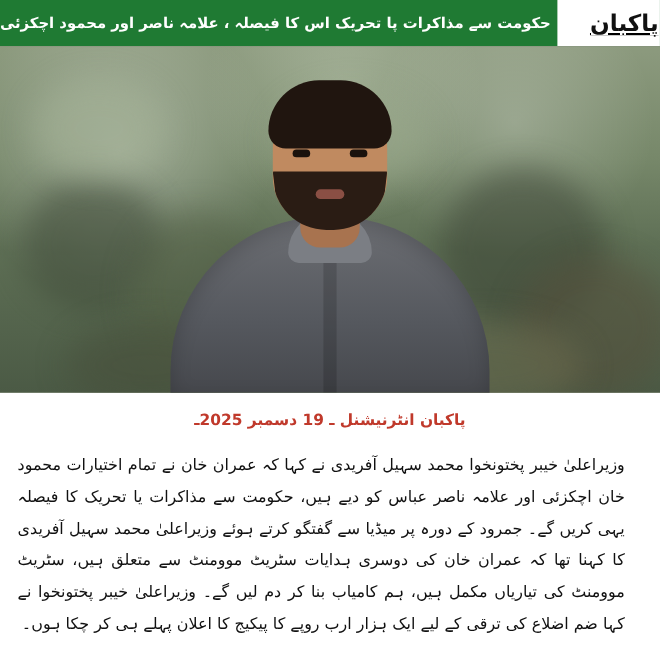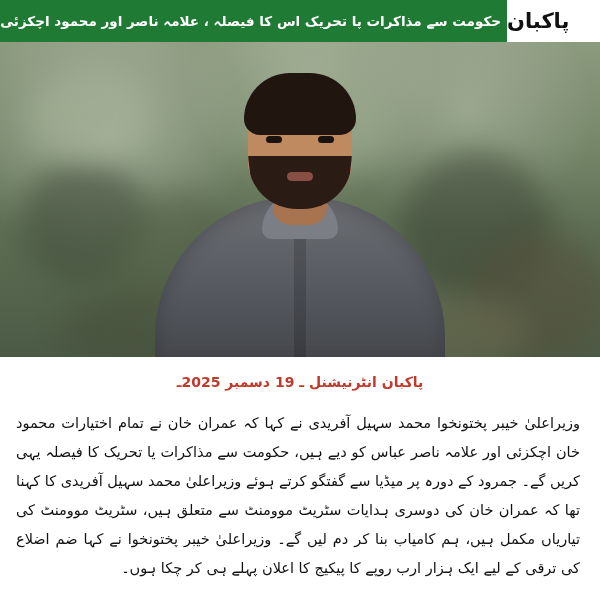--- a/index.html
+++ b/index.html
@@ -29,23 +29,24 @@
     display: flex;
     flex-direction: row-reverse;
     align-items: stretch;
     overflow: hidden;
   }
   .logo-box {
     width: 92px;
     background: #ffffff;
     display: flex;
     align-items: center;
-    justify-content: flex-start;
+    justify-content: flex-end;
     flex: 0 0 auto;
     border-right: 1px solid #ffffff;
+    text-decoration: underline;
   }
   .logo-text {
     color: #111111;
     font-size: 21px;
     font-weight: bold;
     letter-spacing: -0.5px;
     direction: rtl;
     font-family: "DejaVu Sans", "Liberation Sans", sans-serif;
     line-height: 1;
   }
@@ -221,21 +222,21 @@
   .credit-text {
     color: #c0392b;
     font-size: 14px;
     font-weight: bold;
     direction: rtl;
     font-family: "DejaVu Sans", "Liberation Sans", sans-serif;
   }
 
   
   .article {
-    padding: 14px 20px 10px 16px;
+    padding: 14px 32px 10px 16px;
     direction: rtl;
   }
   .article p {
     margin: 0;
     color: #111111;
     font-size: 14.5px;
     line-height: 2.0;
     text-align: justify;
     direction: rtl;
     font-family: "DejaVu Sans", "Liberation Sans", sans-serif;

